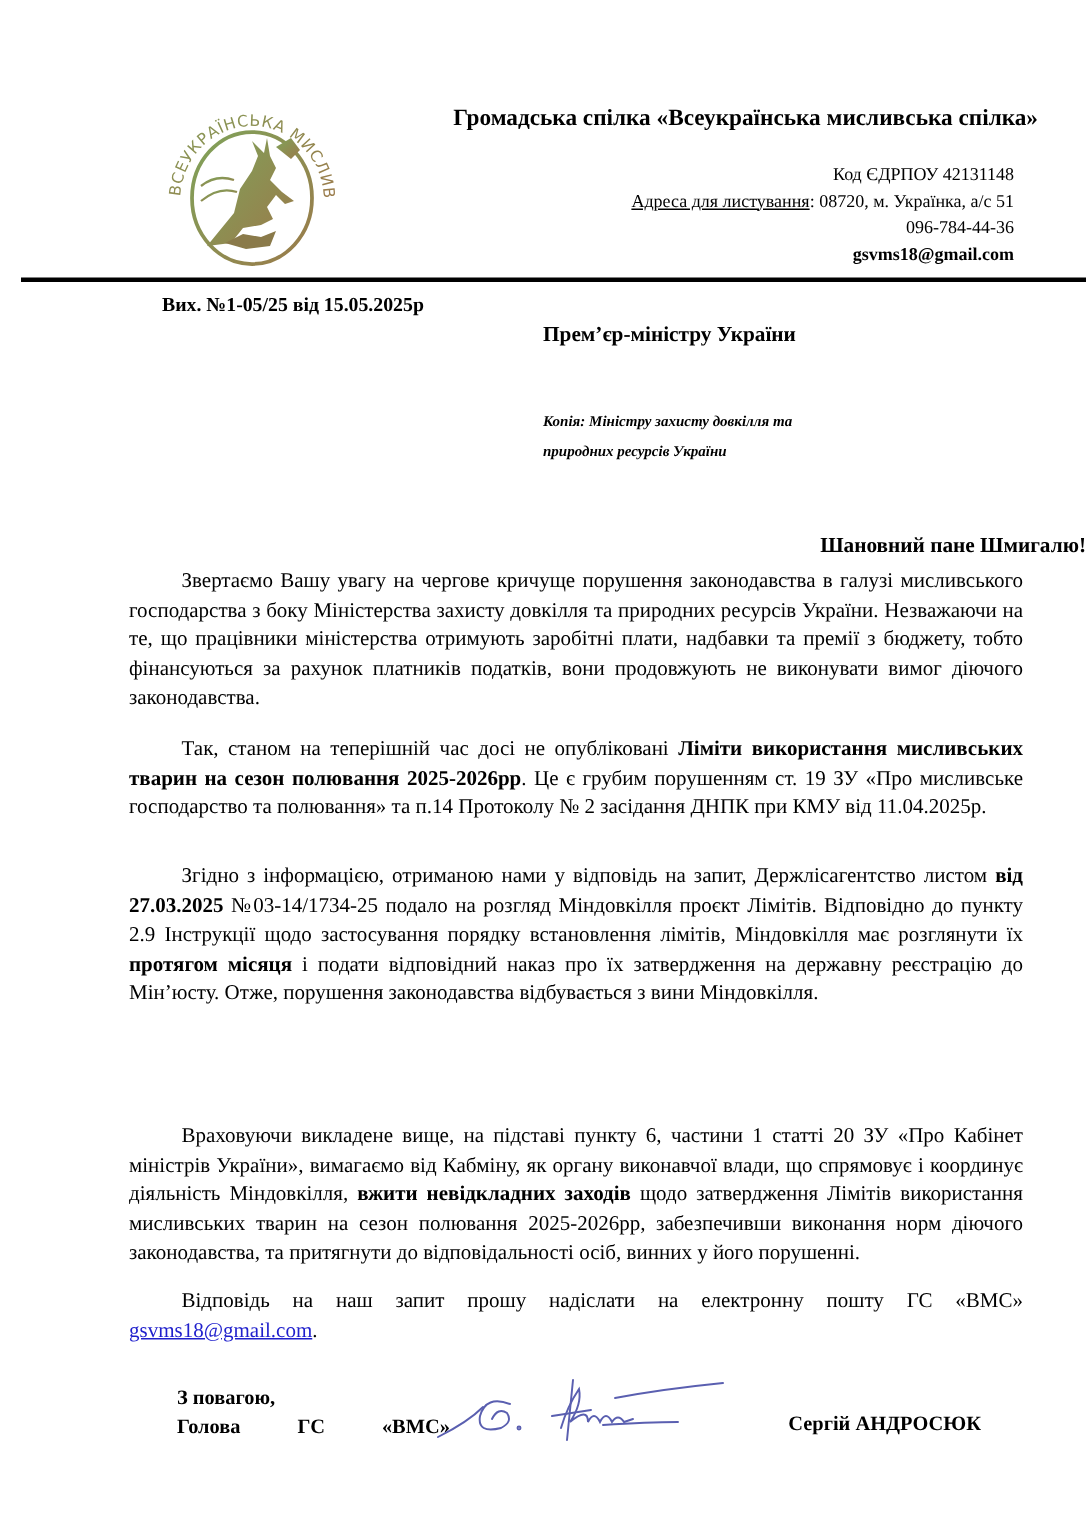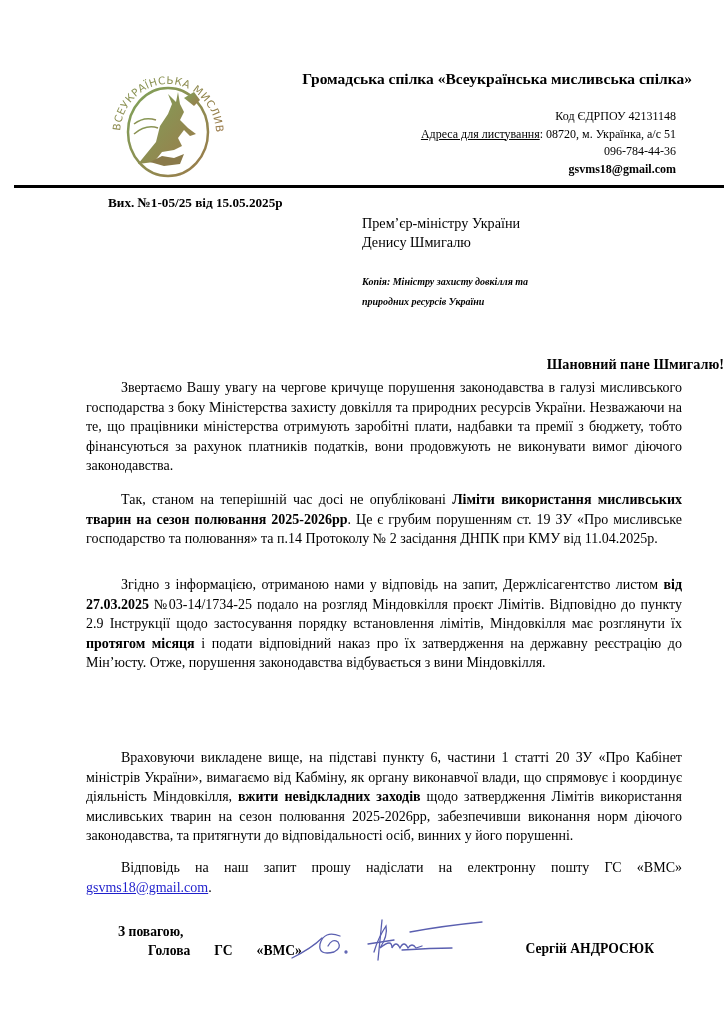--- a/index.html
+++ b/index.html
@@ -9,36 +9,36 @@
     .logo { position: absolute; left: 98px; top: 64px; width: 140px; height: 128px; }
     .org-title { position: absolute; left: 252px; top: 70px; width: 440px; text-align: right; font-weight: bold; font-size: 15.5px; }
     .contacts { position: absolute; right: 48px; top: 108px; text-align: right; font-size: 12px; line-height: 17.5px; }
     .contacts .addr-label { text-decoration: underline; text-align: right; }
     .contacts .email { font-weight: bold; }
 
     .rule { position: absolute; left: 14px; right: 0; top: 185px; height: 3px; background: #000; }
 
     .outgoing { position: absolute; left: 72px; top: 195px; font-weight: bold; font-size: 13.2px; margin-left: 36px; }
 
-    .addressee { position: absolute; left: 362px; top: 214px; font-weight: normal; font-size: 14.2px; line-height: 19px; }
+    .addressee { position: absolute; left: 362px; top: 214px; font-weight: bold; font-size: 14.2px; line-height: 19px; }
     .copy { position: absolute; left: 362px; top: 272px; font-weight: bold; font-style: italic; font-size: 10px; line-height: 19.5px; }
 
     .salutation { position: absolute; left: 0; width: 724px; top: 356px; text-align: right; font-weight: bold; font-size: 14.2px; }
 
     .body-text { position: absolute; left: 86px; width: 596px; font-size: 14px; line-height: 19.6px; text-align: justify; }
     .body-text p { text-indent: 35px; }
     .p1 { top: 378px; }
     .p2 { top: 490px; }
     .p3 { top: 575px; }
     .p4 { top: 700px; margin-top: 48px; }
     .p5 { top: 823px; margin-top: 35px; }
     .link { color: #1f1fcc; text-decoration: underline; }
 
     .sign-block { position: absolute; left: 118px; top: 922px; font-weight: bold; font-size: 13.6px; line-height: 19px; }
-    .sign-row2 { display: flex; gap: 2px; margin-left: 30px; }
+    .sign-row2 { display: flex; gap: 16px; }
     .sign-row2 span { margin-right: 22px; }
     .signature { position: absolute; left: 282px; top: 908px; width: 210px; height: 60px; }
     .signer { position: absolute; right: 70px; top: 941px; font-weight: bold; font-size: 13.6px; }
   </style>
 </head>
 <body>
 
 <div class="logo">
   <svg width="140" height="128" viewBox="0 0 140 128">
     <defs>
@@ -71,21 +71,20 @@
   <div>096-784-44-36</div>
   <div class="email">gsvms18@gmail.com</div>
 </div>
 
 <div class="rule"></div>
 
 <div class="outgoing">Вих. №1-05/25 від 15.05.2025р</div>
 
 <div class="addressee">
   <div>Прем’єр-міністру України</div>
-  <div>Денису Шмигалю</div>
 </div>
 
 <div class="copy">
   <div>Копія: Міністру захисту довкілля та</div>
   <div>природних ресурсів України</div>
 </div>
 
 <div class="salutation">Шановний пане Шмигалю!</div>
 
 <div class="body-text p1">

